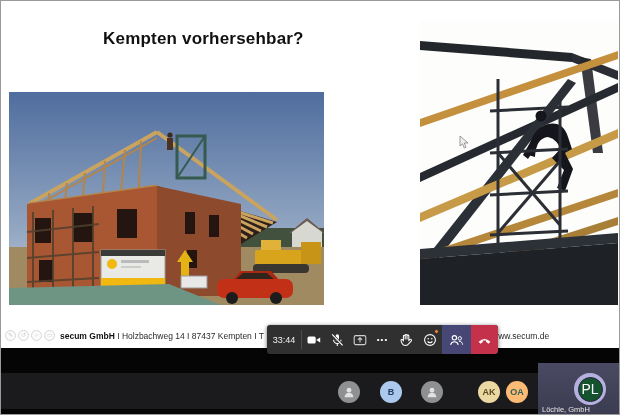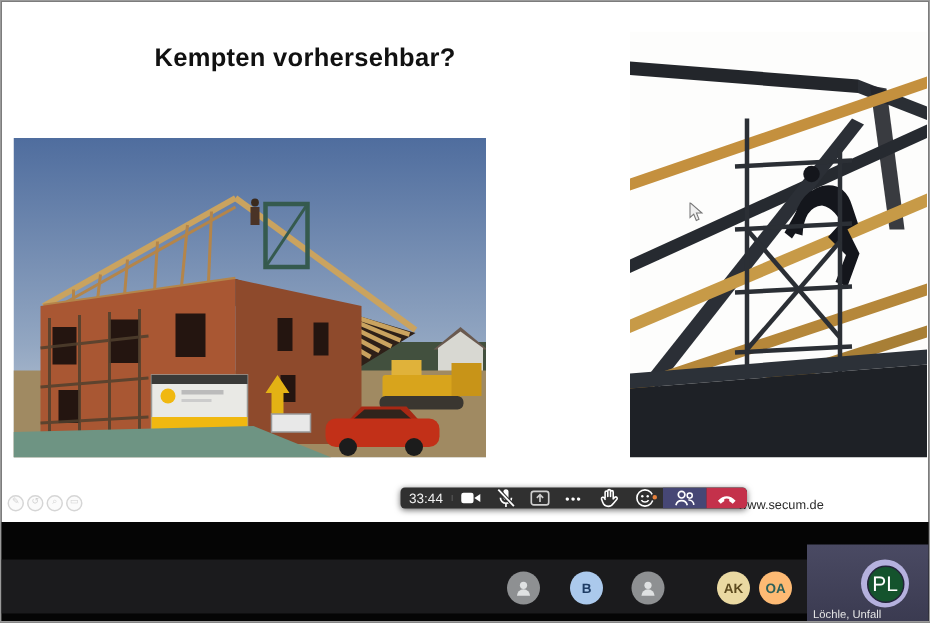--- a/index.html
+++ b/index.html
@@ -30,21 +30,21 @@
     font-size:8.5px; color:#2a2a2a; white-space:nowrap; z-index:1;
   }
   .footer-text b { font-weight:bold; color:#111; }
   .footer-site {
     position:absolute; left:491px; top:330px;
     font-size:8.5px; color:#2a2a2a; white-space:nowrap; z-index:1;
   }
 
   
   .toolbar {
-    position:absolute; left:266px; top:324px; height:14px; z-index:5;
+    position:absolute; left:266px; top:324px; height:29px; z-index:5;
     display:flex; align-items:stretch; background:#303030; border-radius:3px;
     overflow:hidden; box-shadow:0 1px 4px rgba(0,0,0,0.6);justify-content:flex-end;
   }
   .tb-timer { width:34px; display:flex; align-items:center; justify-content:center;
     color:#f0f0f0; font-size:9px; }
   .tb-divider { width:1px; background:#4d4d4d; margin:5px 0; }
   .tb-btn { width:23px; display:flex; align-items:center; justify-content:center; cursor:pointer; }
   .tb-btn svg { display:block; }
   .tb-more { color:#fff; font-size:8px; letter-spacing:1px; }
   .tb-smiley { width:25px; position:relative; }
@@ -237,20 +237,21 @@
       </svg>
     </div>
 
     <div class="ghost-tools">
       <span class="ghost-tool">✎</span>
       <span class="ghost-tool">↺</span>
       <span class="ghost-tool">⌕</span>
       <span class="ghost-tool">▭</span>
     </div>
 
+    <div class="footer-text"><b>secum GmbH</b><span> I Holzbachweg 14 I 87437 Kempten I T</span></div>
     <div class="footer-site">www.secum.de</div>
   </div>
 
   <div class="toolbar">
     <div class="tb-timer">33:44</div>
     <div class="tb-divider"></div>
 
     <div class="tb-btn">
       <svg width="14" height="14" viewBox="0 0 14 14">
         <rect x="0.5" y="3.5" width="8.2" height="7" rx="1.5" fill="#fff"></rect>
@@ -326,16 +327,16 @@
       <path d="M1.6,11.2 a4.4,4.4 0 0 1 8.8,0 Z" fill="#dfe1e2"></path>
     </svg>
   </div>
   <div class="avatar av-4">AK</div>
   <div class="avatar av-5">OA</div>
 
   <div class="speaker-tile">
     <div class="speaker-ring">
       <div class="speaker-inner">PL</div>
     </div>
-    <div class="speaker-name">Löchle, Unfall</div>
+    <div class="speaker-name">Löchle, GmbH</div>
   </div>
 
 </div>
 
 </body></html>

